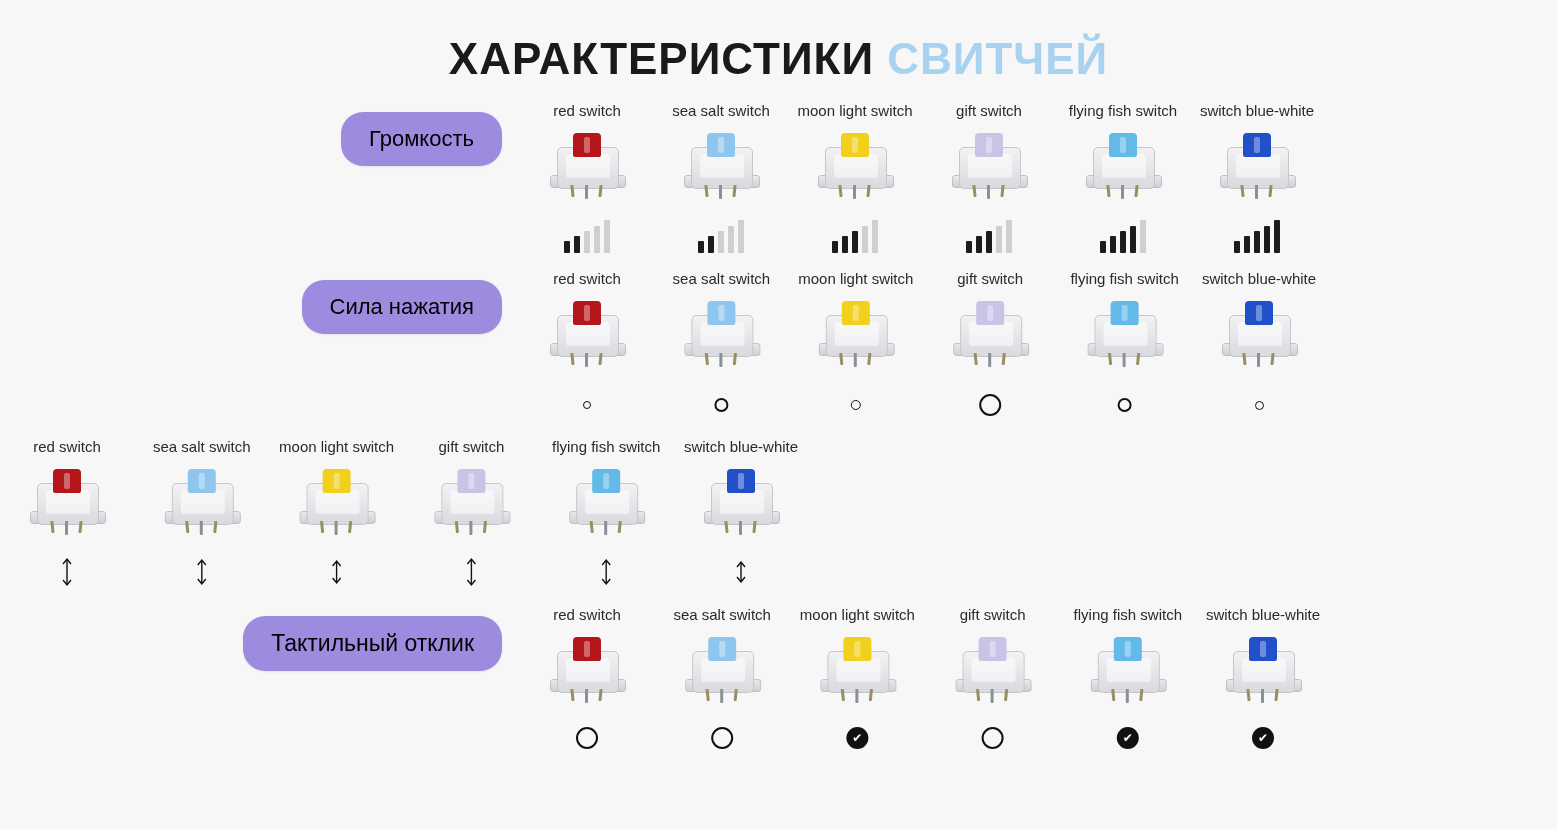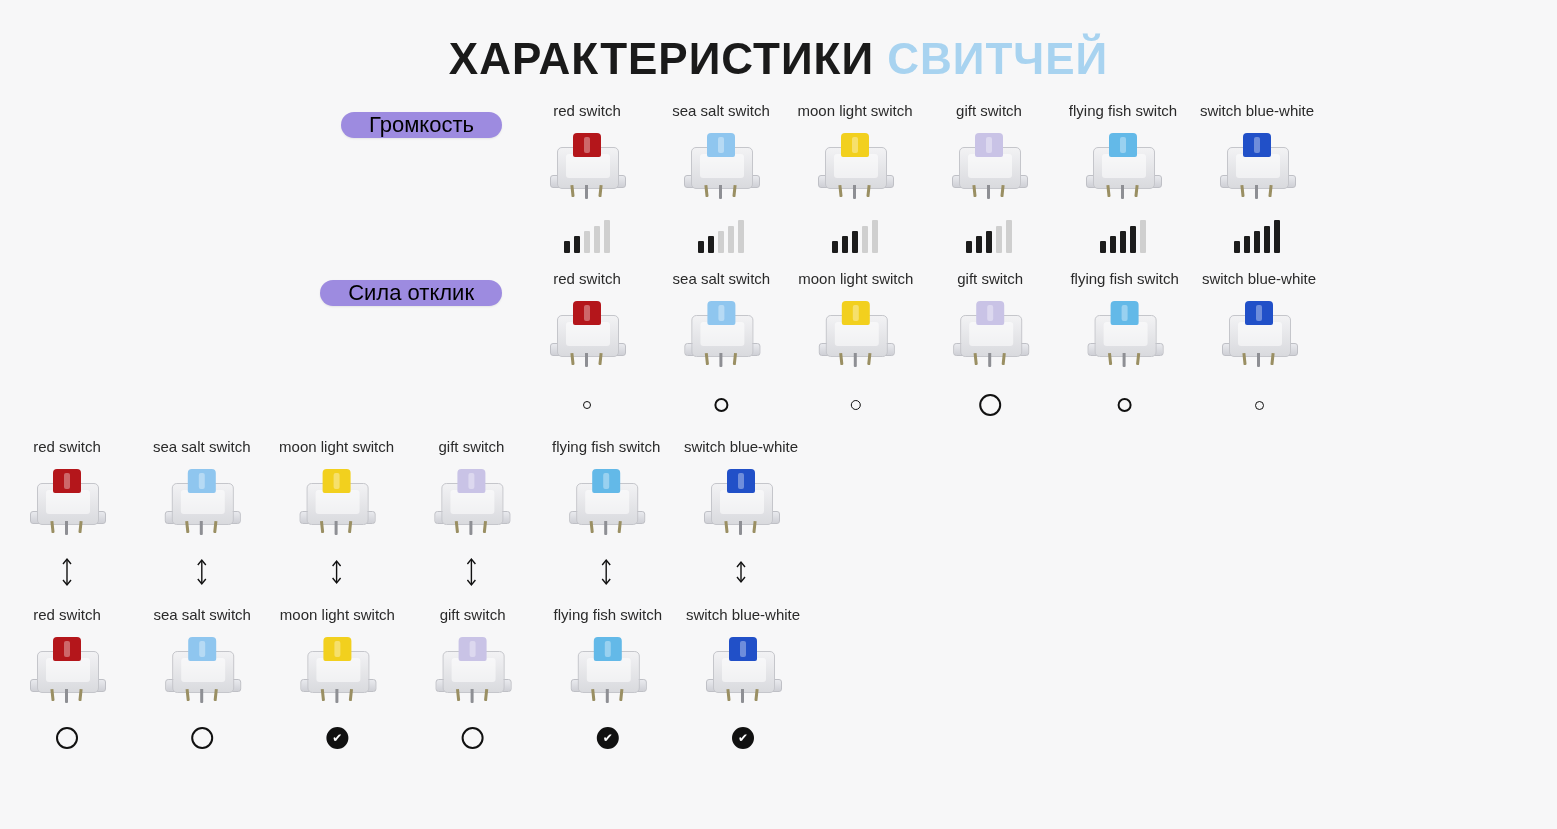--- a/index.html
+++ b/index.html
@@ -45,21 +45,21 @@
     justify-content: flex-end;
     padding-right: 18px;
     box-sizing: border-box;
     padding-top: 12px;
   }
   .pill {
     background: #9d8be0;
     color: #000;
     border-radius: 22px;
     font-size: 22px;
-    padding: 0 28px;
+    padding: 14px 28px;
     white-space: nowrap;
     box-shadow: 0 1px 2px rgba(0,0,0,0.08);
   }
   .row-1 .pill { font-size: 22px; }
   .row-4 .pill { font-size: 23px; }
 
   .cells {
     display: flex;
     flex: 1;
   }
@@ -331,21 +331,21 @@
             <span style="height:17px;background:#1c1c1c"></span>
             <span style="height:22px;background:#1c1c1c"></span>
             <span style="height:27px;background:#1c1c1c"></span>
             <span style="height:33px;background:#1c1c1c"></span>
           </div>
       </div>
       </div>
     </div>
     <div class="row row-2">
       <div class="row-label-cell" style="padding-right:18px">
-        <span class="pill">Сила отклик</span>
+        <span class="pill">Сила нажатия</span>
       </div>
       <div class="cells">
         <div class="cell" style="transform:translateX(0px)">
         <div class="caption">red switch</div>
         <div class="switch">
       <div class="sw-plate"></div>
       <div class="sw-housing"></div>
       <div class="sw-stem" style="background:#b4161b"></div>
       <div class="sw-pin c"></div>
       <div class="sw-pin l"></div>
@@ -533,20 +533,23 @@
       <svg width="14" height="24" viewBox="0 0 14 24">
         <line x1="7" y1="3" x2="7" y2="21" stroke="#111" stroke-width="1.4"></line>
         <polyline points="3,7 7,2 11,7" fill="none" stroke="#111" stroke-width="1.4"></polyline>
         <polyline points="3,17 7,22 11,17" fill="none" stroke="#111" stroke-width="1.4"></polyline>
       </svg>
     </div>
       </div>
       </div>
     </div>
     <div class="row row-4">
+      <div class="row-label-cell" style="padding-right:18px">
+        <span class="pill">Тактильный отклик</span>
+      </div>
       <div class="cells">
         <div class="cell" style="transform:translateX(0px)">
         <div class="caption">red switch</div>
         <div class="switch">
       <div class="sw-plate"></div>
       <div class="sw-housing"></div>
       <div class="sw-stem" style="background:#b4161b"></div>
       <div class="sw-pin c"></div>
       <div class="sw-pin l"></div>
       <div class="sw-pin r"></div>

